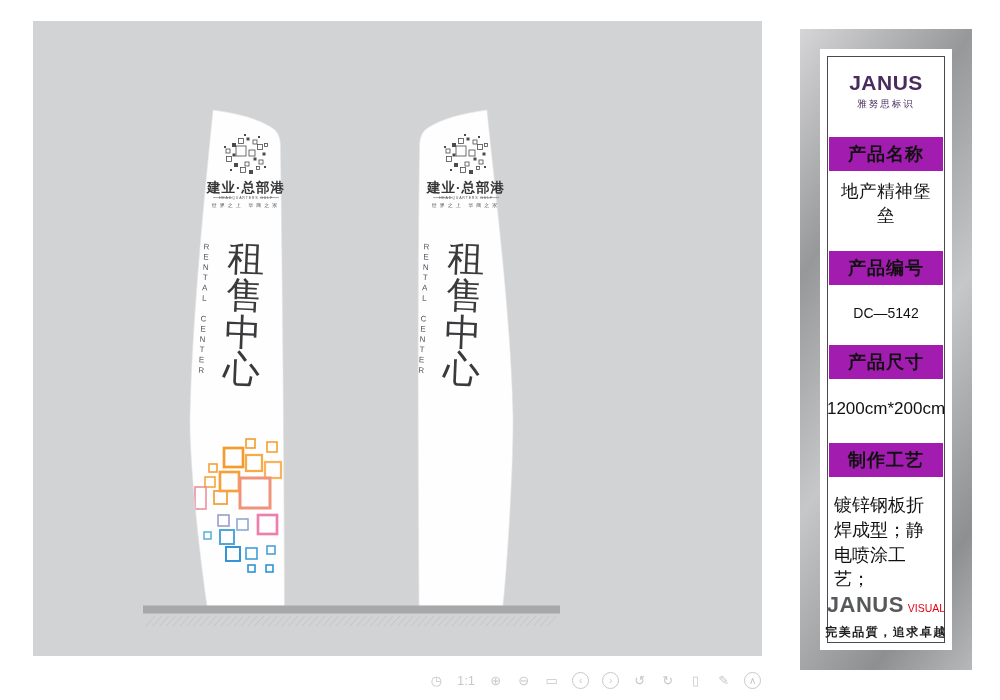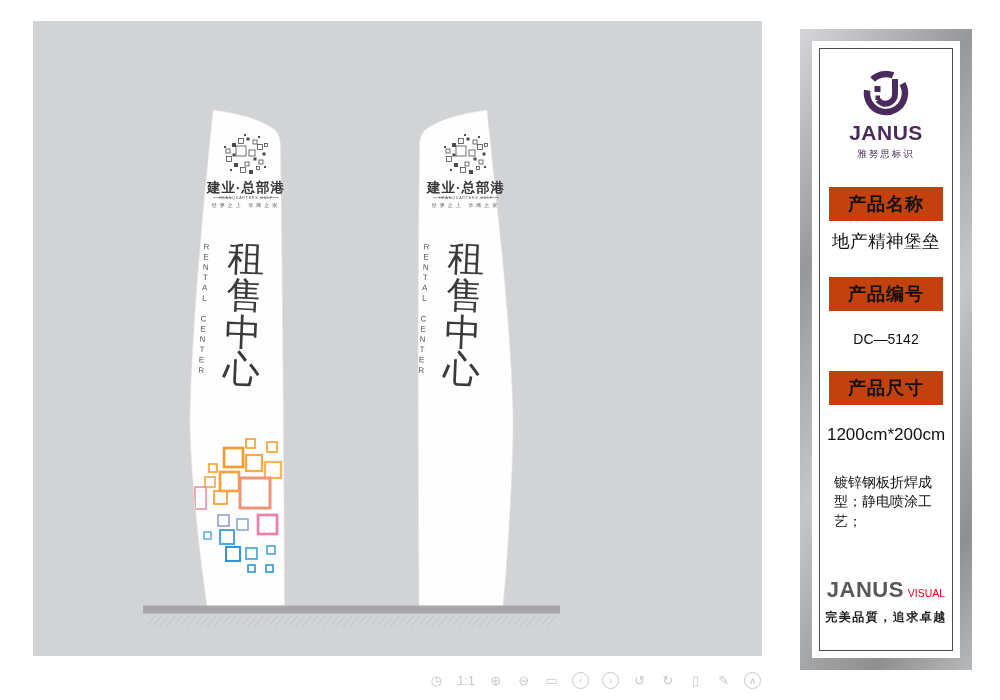--- a/index.html
+++ b/index.html
@@ -18,36 +18,36 @@
   .mf{fill:#4b4b4d;}
   .hatch{stroke:#bfc0c2;stroke-width:.8;}
 
   
   .viewer-toolbar{position:absolute;left:396px;top:651px;display:flex;gap:13px;align-items:center;
     color:#bcbec1;opacity:.85;font-size:13px;line-height:15px;}
   .vt-icon{display:inline-flex;align-items:center;justify-content:center;min-width:15px;height:15px;cursor:pointer;}
   .vt-circle{width:15px;border:1px solid #bcbec1;border-radius:50%;font-size:10px;}
 
   
-  .panel{position:absolute;left:800px;top:29px;width:172px;height:641px;box-sizing:border-box;padding:12px;
+  .panel{position:absolute;left:800px;top:29px;width:172px;height:641px;box-sizing:border-box;padding:20px;
     background:linear-gradient(125deg,#d6d6d8 0%,#97989a 28%,#c6c7c9 55%,#8e8f91 84%,#b7b8ba 100%);}
   .panel-white{background:#fff;width:100%;height:100%;box-sizing:border-box;padding:7px;}
   .panel-inner{border:1.5px solid #4a4a4c;width:100%;height:100%;box-sizing:border-box;
     display:flex;flex-direction:column;align-items:center;padding:12px 8px;}
   .logo-mark{margin-top:4px;}
   .logo-word{font-size:21px;font-weight:bold;letter-spacing:.5px;color:#4b2b5d;margin-top:-2px;}
   .logo-sub{font-size:9.5px;letter-spacing:2px;color:#4b2b5d;margin-top:3px;}
-  .sec-header{width:114px;background:#c2410c;text-align:center;font-weight:bold;font-size:18px;
+  .sec-header{width:114px;background:#a21caf;text-align:center;font-weight:bold;font-size:18px;
     color:#101010;padding:5px 0;letter-spacing:1px;}
   .sec-header.first{margin-top:26px;}
   .val{color:#111;text-align:center;margin:20px 0 24px;}
   .val-lg{font-size:17.5px;letter-spacing:.5px;margin-top:8px;}
   .val-md{font-size:14px;}
   .val-sm{font-size:17px;}
-  .val-block{width:104px;font-size:14px;line-height:1.38;text-align:left;margin:4px 0 0;font-family:Liberation Serif, serif;}
+  .val-block{width:104px;font-size:18px;line-height:1.38;text-align:left;margin:16px 0 0;font-family:Liberation Serif, serif;}
   .panel-footer{margin-top:auto;display:flex;flex-direction:column;align-items:center;width:100%;}
   .footer-brand{display:flex;align-items:baseline;}
   .footer-janus{font-size:22px;font-weight:bold;letter-spacing:.5px;color:#57585a;}
   .footer-visual{font-size:10.5px;font-weight:normal;margin-left:4px;color:#e60012;}
   .footer-slogan{font-family:"DejaVu Serif","Liberation Serif",serif;font-weight:bold;
     font-size:12px;letter-spacing:1.5px;color:#1c1c1c;margin-top:6px;margin-bottom:12px;white-space:nowrap;}
 </style>
 </head>
 <body>
 
@@ -245,20 +245,21 @@
 
       <div class="sec-header first">产品名称</div>
       <div class="val val-lg">地产精神堡垒</div>
 
       <div class="sec-header">产品编号</div>
       <div class="val val-md">DC—5142</div>
 
       <div class="sec-header">产品尺寸</div>
       <div class="val val-sm">1200cm*200cm</div>
 
+      <div class="sec-header">制作工艺</div>
       <div class="val val-block">镀锌钢板折焊成型；静电喷涂工艺；</div>
 
       <div class="panel-footer">
         <div class="footer-brand">
           <span class="footer-janus">JANUS</span>
           <span class="footer-visual">VISUAL</span>
         </div>
         <div class="footer-slogan">完美品質，追求卓越</div>
       </div>
 

